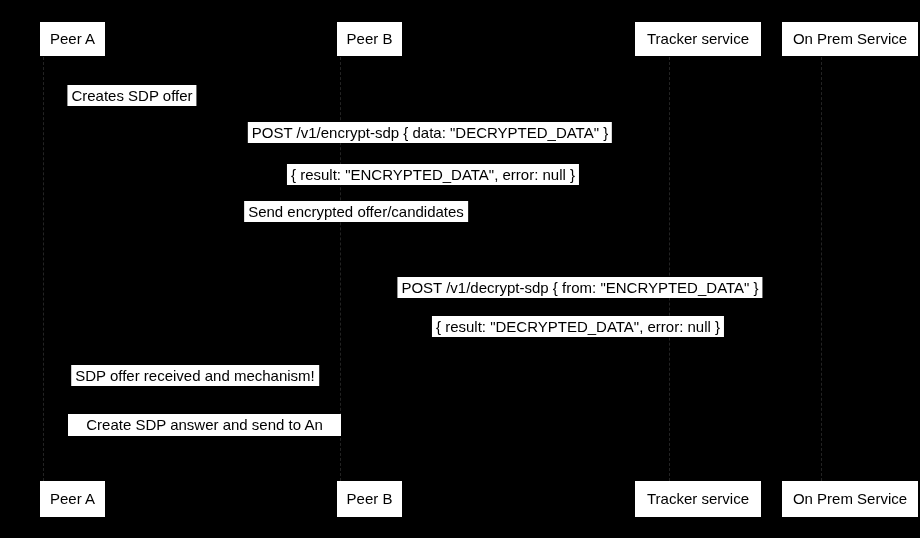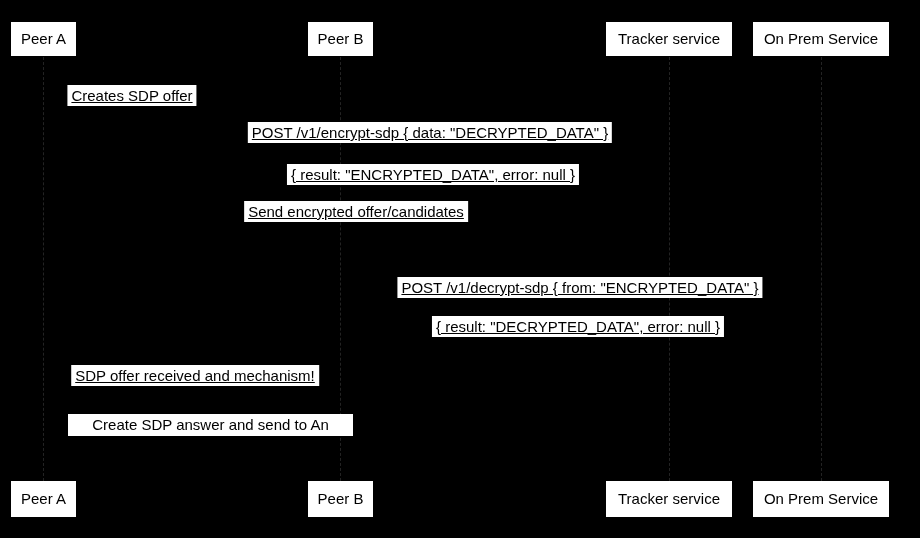--- a/index.html
+++ b/index.html
@@ -24,45 +24,45 @@
   }
   .actor {
     position: absolute;
     height: 34px;
     line-height: 34px;
     background: #ffffff;
     color: #000000;
     font-size: 15px;
     text-align: center;
     white-space: nowrap;
+    margin-left: 29px;
   }
   .actor.top    { top: 22px; }
   .actor.bottom { top: 481px; height: 36px; line-height: 36px; }
   .msg {
     position: absolute;
     transform: translateX(-50%);
     background: #ffffff;
     color: #000000;
     font-size: 15px;
     line-height: 19px;
     padding: 1px 4px;
     white-space: nowrap;
-    text-decoration: underline;
   }
   .note {
     position: absolute;
     left: 68px;
     top: 414px;
     width: 249px;
     background: #ffffff;
     color: #000000;
     font-size: 15px;
     line-height: 20px;
     text-align: center;
-    padding: 1px 18px;
+    padding: 1px 12px;
   }
 </style>
 </head>
 <body>
 
 <div class="stage">
 
   <div class="lifeline" style="left:43px"></div>
   <div class="lifeline" style="left:340px"></div>
   <div class="lifeline" style="left:669px"></div>

